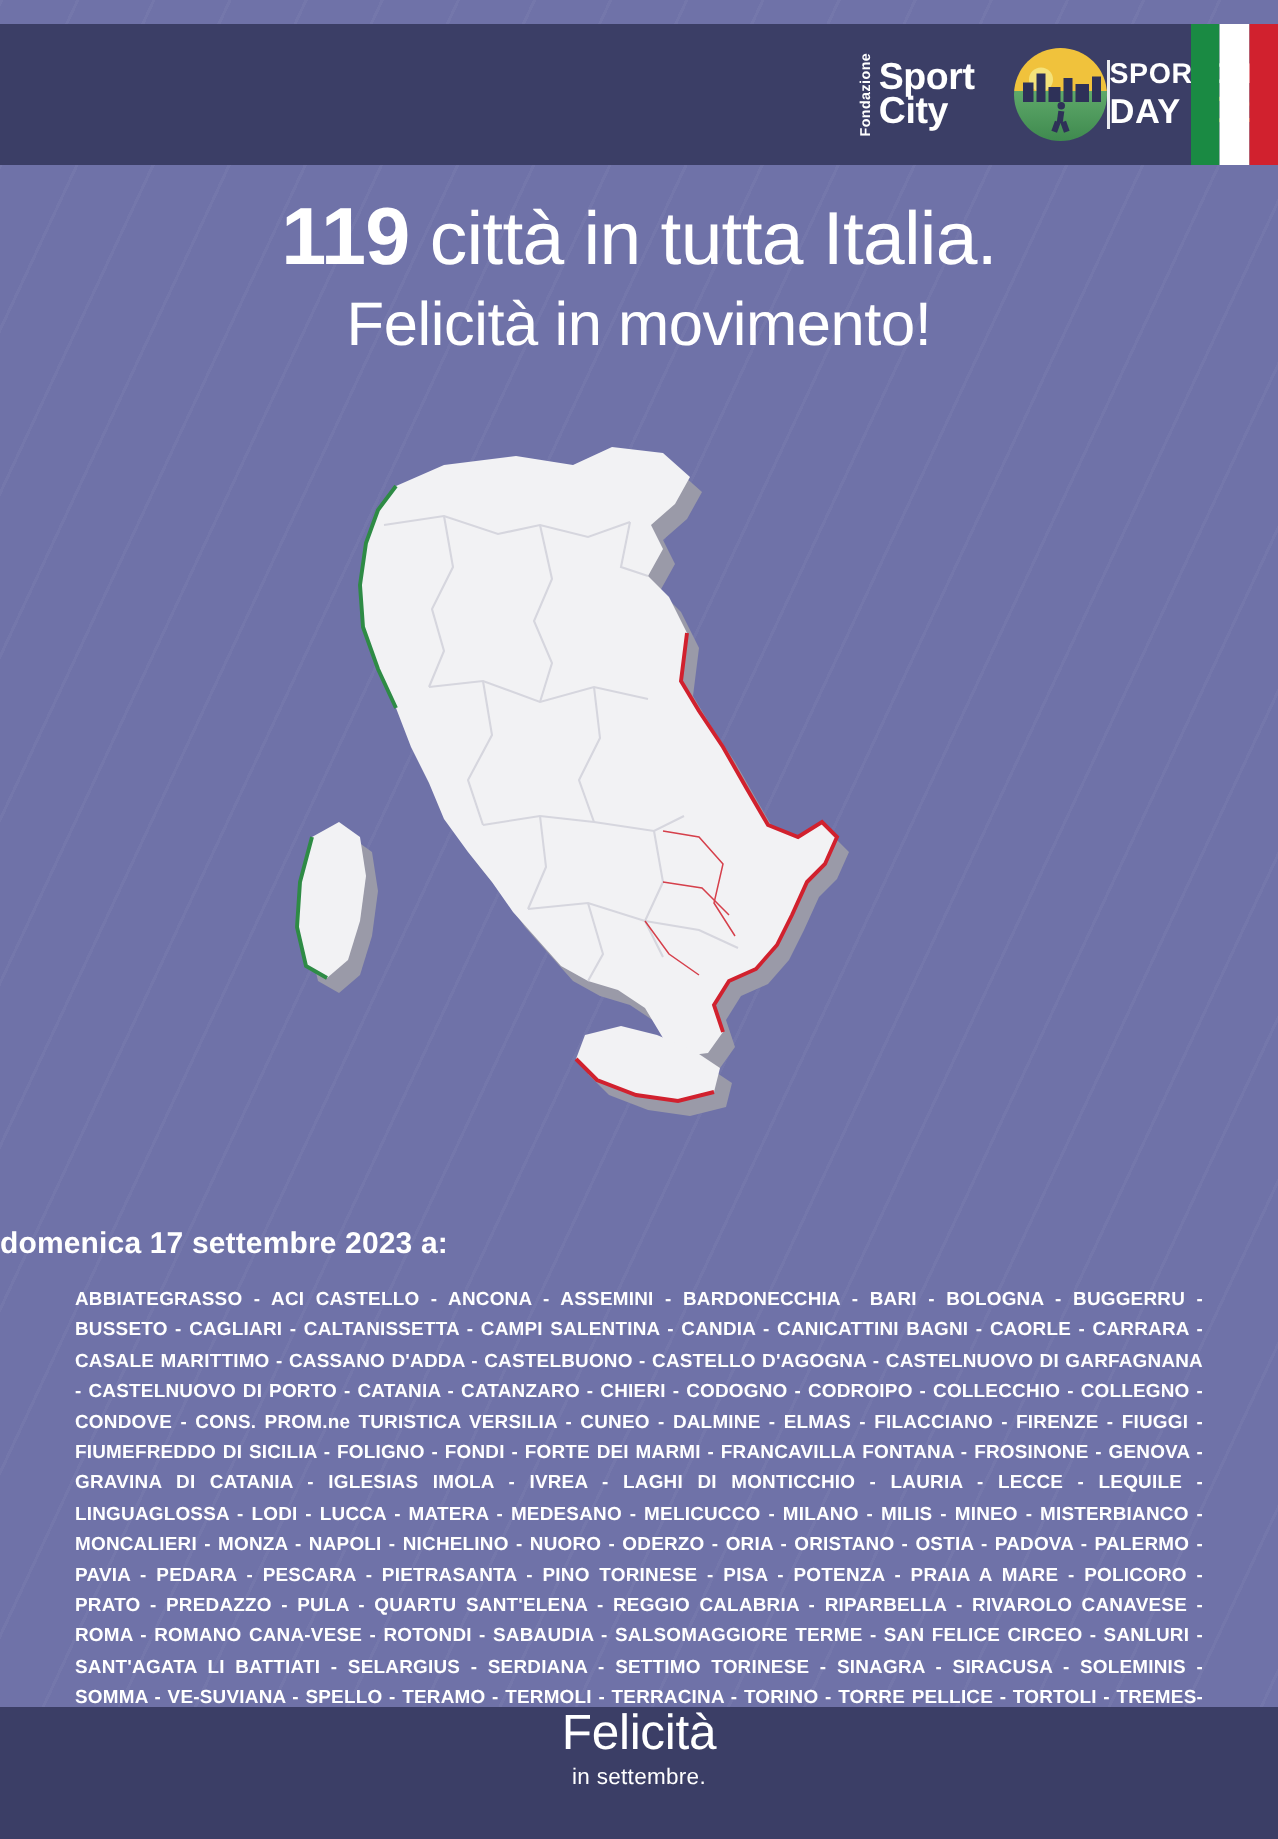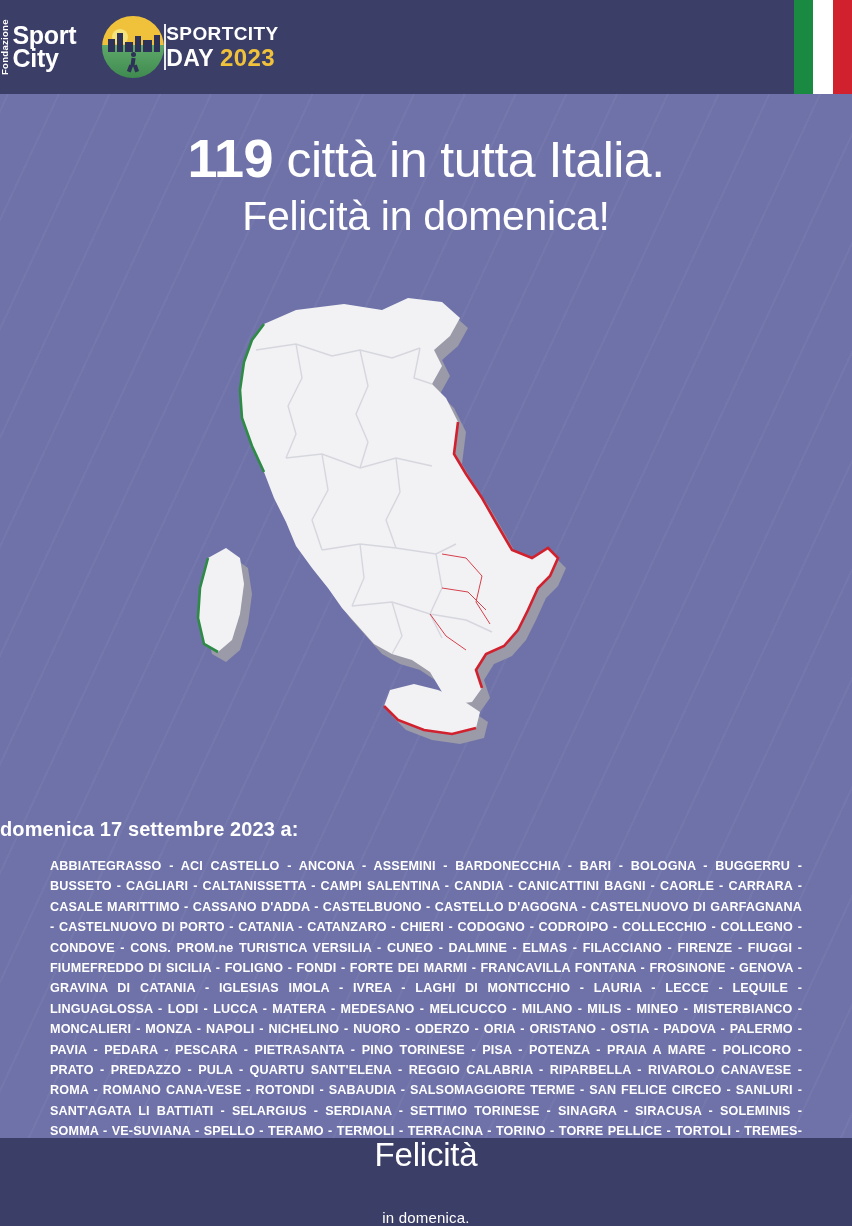--- a/index.html
+++ b/index.html
@@ -26,27 +26,27 @@
         rgba(0,0,0,0) 2px,
         rgba(0,0,0,0) 46px
       ),
       #6f72a8;
     overflow: hidden;
   }
 
   
   .header {
     position: absolute;
-    top: 0; left: 0;
+    top: 16px; left: 0;
     width: 852px;
     height: 94px;
     background: #3b3e66;
     display: flex;
     align-items: center;
-    justify-content: flex-start;
+    justify-content: flex-end;
   }
   .header-inner {
     display: flex;
     align-items: center;
     gap: 26px;
   }
   .fsc-logo {
     display: flex;
     align-items: center;
     color: #ffffff;
@@ -230,21 +230,21 @@
   .footer {
     position: absolute;
     left: 0;
     bottom: 0;
     width: 852px;
     height: 88px;
     background: #3b3e66;
     display: flex;
     flex-direction: column;
     align-items: center;
-    justify-content: space-between;
+    justify-content: flex-start;
     color: #ffffff;
     margin-top: 16px;
   }
   .footer .f1 {
     font-size: 33px;
     font-weight: 400;
     letter-spacing: -0.2px;
     line-height: 1;
   }
   .footer .f2 {
@@ -305,21 +305,21 @@
         <i class="w"></i>
         <i class="r"></i>
     </div>
   </div>
 
   <div class="titles">
     <div class="title-line1">
       <span class="big">119</span>
       <span>città in tutta Italia.</span>
     </div>
-    <div class="title-line2">Felicità in domenica!</div>
+    <div class="title-line2">Felicità in movimento!</div>
   </div>
 
   <div class="map-wrap">
     <svg width="560" height="560" viewBox="0 0 560 560">
 
       <g transform="translate(8,10)">
         <path fill="#9a9aa8" d="M118,66 L150,52 L198,46 L236,52 L262,40 L296,44 L314,60 L304,78 L288,92 L296,108 L286,126 L300,140 L312,164 L308,196 L320,216 L336,240 L352,268 L366,292 L386,300 L402,290 L412,300 L404,318 L392,330 L382,352 L372,372 L358,388 L340,396 L330,412 L336,430 L326,444 L310,446 L296,434 L284,414 L266,402 L246,396 L228,386 L212,368 L196,350 L182,330 L166,310 L150,288 L140,264 L128,240 L118,214 L106,188 L96,160 L94,132 L98,104 L106,82 Z"></path>
         <path fill="#9a9aa8" d="M244,432 L268,426 L292,432 L316,442 L334,454 L330,470 L306,476 L278,472 L252,462 L238,448 Z"></path>
         <path fill="#9a9aa8" d="M62,300 L80,290 L94,300 L98,326 L94,356 L86,382 L72,394 L58,386 L52,360 L54,330 Z"></path>
       </g>
@@ -359,16 +359,16 @@
       </g>
     </svg>
   </div>
 
   <div class="date-line">domenica 17 settembre 2023 a:</div>
 
   <div class="cities">ABBIATEGRASSO - ACI CASTELLO -  ANCONA - ASSEMINI - BARDONECCHIA - BARI - BOLOGNA - BUGGERRU  -  BUSSETO - CAGLIARI - CALTANISSETTA - CAMPI SALENTINA - CANDIA - CANICATTINI BAGNI - CAORLE - CARRARA - CASALE MARITTIMO - CASSANO D'ADDA - CASTELBUONO - CASTELLO D'AGOGNA - CASTELNUOVO DI GARFAGNANA - CASTELNUOVO DI PORTO - CATANIA - CATANZARO - CHIERI - CODOGNO - CODROIPO - COLLECCHIO - COLLEGNO - CONDOVE - CONS. PROM.ne TURISTICA VERSILIA - CUNEO - DALMINE - ELMAS - FILACCIANO - FIRENZE - FIUGGI - FIUMEFREDDO DI SICILIA - FOLIGNO - FONDI - FORTE DEI MARMI - FRANCAVILLA FONTANA - FROSINONE - GENOVA - GRAVINA DI CATANIA - IGLESIAS  IMOLA - IVREA - LAGHI DI MONTICCHIO - LAURIA - LECCE - LEQUILE - LINGUAGLOSSA - LODI - LUCCA - MATERA - MEDESANO - MELICUCCO - MILANO - MILIS - MINEO -  MISTERBIANCO - MONCALIERI -  MONZA  - NAPOLI -  NICHELINO  -  NUORO - ODERZO - ORIA -  ORISTANO - OSTIA - PADOVA - PALERMO - PAVIA -  PEDARA -  PESCARA  -  PIETRASANTA -  PINO TORINESE - PISA - POTENZA  - PRAIA A MARE  - POLICORO - PRATO - PREDAZZO - PULA  -  QUARTU SANT'ELENA - REGGIO CALABRIA - RIPARBELLA - RIVAROLO CANAVESE -  ROMA - ROMANO CANA-VESE - ROTONDI - SABAUDIA - SALSOMAGGIORE TERME -  SAN FELICE CIRCEO - SANLURI -  SANT'AGATA      LI BATTIATI  -  SELARGIUS - SERDIANA - SETTIMO TORINESE - SINAGRA -  SIRACUSA - SOLEMINIS -  SOMMA  -  VE-SUVIANA - SPELLO   -  TERAMO  -  TERMOLI - TERRACINA - TORINO  - TORRE PELLICE  - TORTOLI  -   TREMES-TIERI  ETNEO -  UTA   -  VENAROTTA  -  VENEZIA  -  VERRES  - VIAREGGIO - VILLAPUTZU - VILLASIMIUS</div>
 
   <div class="footer">
     <div class="f1">Felicità</div>
-    <div class="f2">in domenica.</div>
+    <div class="f2">in settembre.</div>
   </div>
 
 </div>
 
 </body></html>

